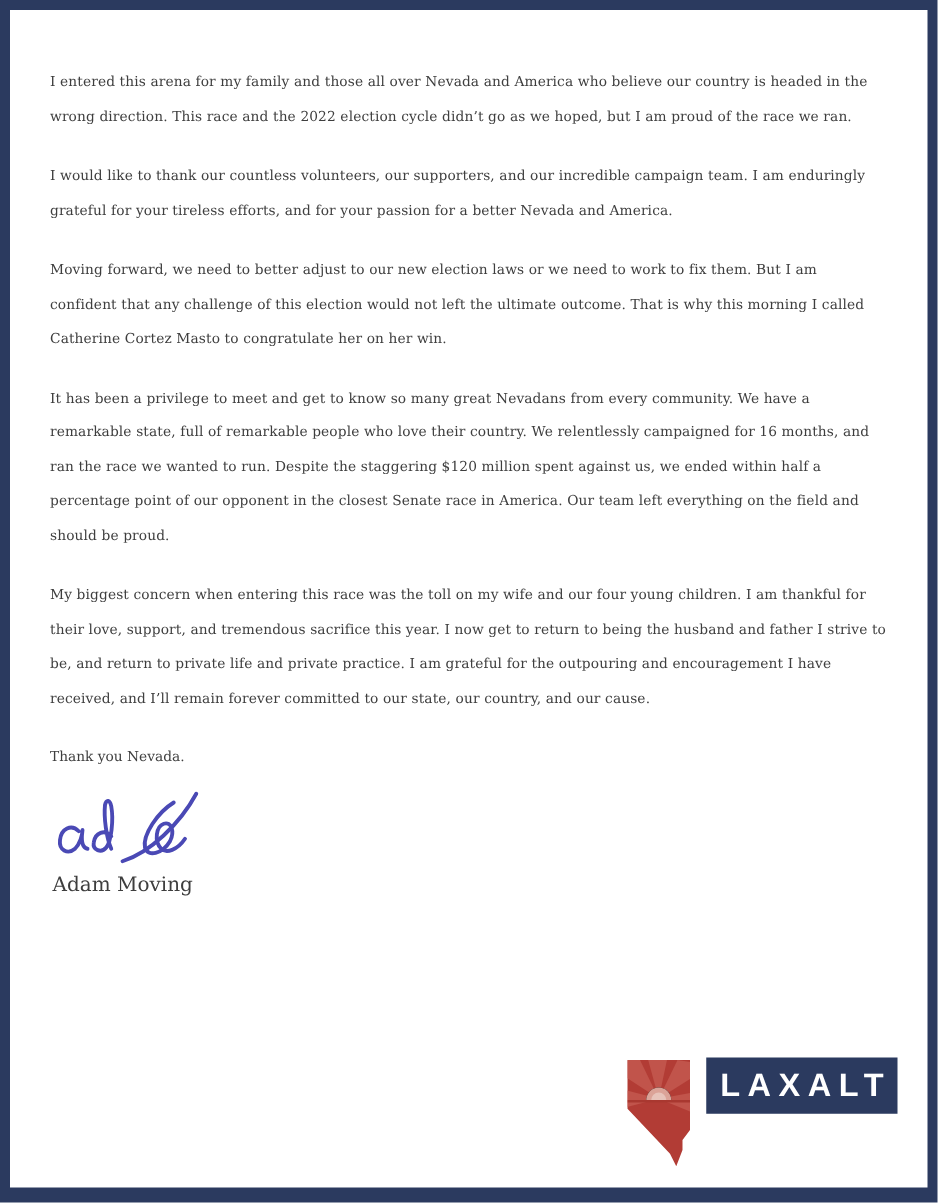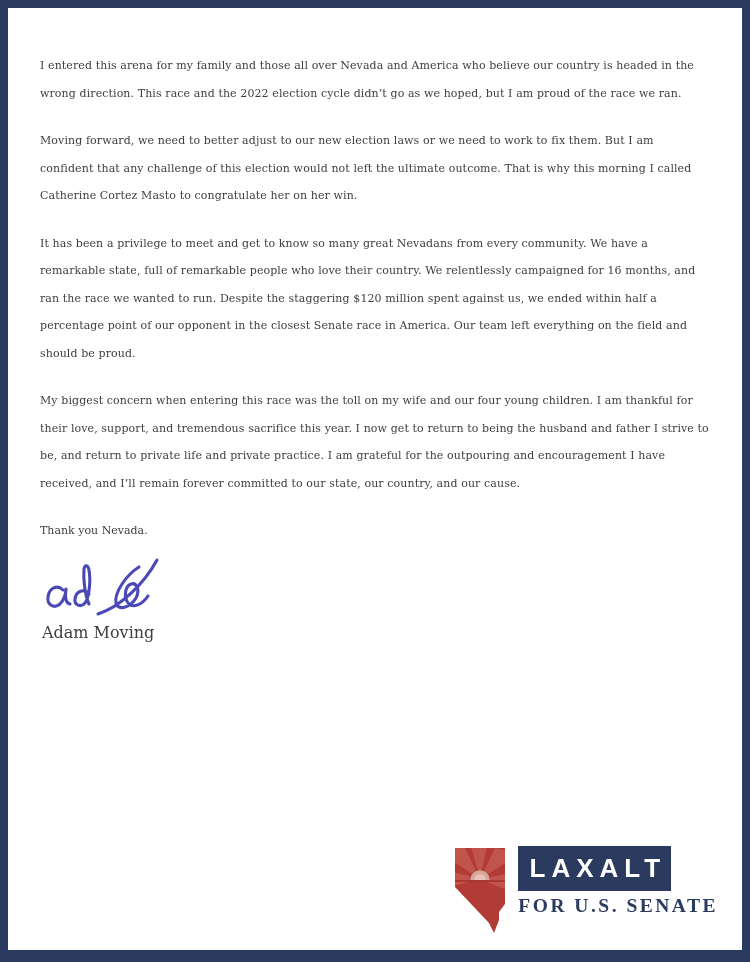--- a/index.html
+++ b/index.html
@@ -87,20 +87,21 @@
   }
 </style>
 </head>
 <body>
 
 <div class="page">
 
 
   <div class="letter-body">
     <p>I entered this arena for my family and those all over Nevada and America who believe our country is headed in the wrong direction. This race and the 2022 election cycle didn’t go as we hoped, but I am proud of the race we ran.</p>
+    <p>I would like to thank our countless volunteers, our supporters, and our incredible campaign team. I am enduringly grateful for your tireless efforts, and for your passion for a better Nevada and America.</p>
     <p>Moving forward, we need to better adjust to our new election laws or we need to work to fix them. But I am confident that any challenge of this election would not left the ultimate outcome. That is why this morning I called Catherine Cortez Masto to congratulate her on her win.</p>
     <p>It has been a privilege to meet and get to know so many great Nevadans from every community. We have a remarkable state, full of remarkable people who love their country. We relentlessly campaigned for 16 months, and ran the race we wanted to run. Despite the staggering $120 million spent against us, we ended within half a percentage point of our opponent in the closest Senate race in America. Our team left everything on the field and should be proud.</p>
     <p>My biggest concern when entering this race was the toll on my wife and our four young children. I am thankful for their love, support, and tremendous sacrifice this year. I now get to return to being the husband and father I strive to be, and return to private life and private practice. I am grateful for the outpouring and encouragement I have received, and I’ll remain forever committed to our state, our country, and our cause.</p>
 
     <div class="closing">Thank you Nevada.</div>
 
     <div class="signature-block">
       <svg width="140" height="64" viewBox="0 0 140 64" fill="none" stroke="#4a49b5" stroke-width="3.1" stroke-linecap="round" stroke-linejoin="round">
 
         <path d="M21,37 C15,31 7,35 6,44 C5,52 12,56 18,51 C22,47 24,40 24,36 C23,43 23,50 28,51"></path>
@@ -139,17 +140,16 @@
           <path d="M21,34 A6,6 0 0 1 33,34 Z" fill="#e7c3ba"></path>
 
           <rect x="0" y="34" width="54" height="2" fill="#a93830"></rect>
         </g>
       </svg>
     </div>
     <div class="logo-right">
       <div class="wordmark-box">
         <span class="wordmark">LAXALT</span>
       </div>
-      <div class="tagline">FOR U.S. SENATE</div>
     </div>
   </div>
 
 </div>
 
 </body></html>

